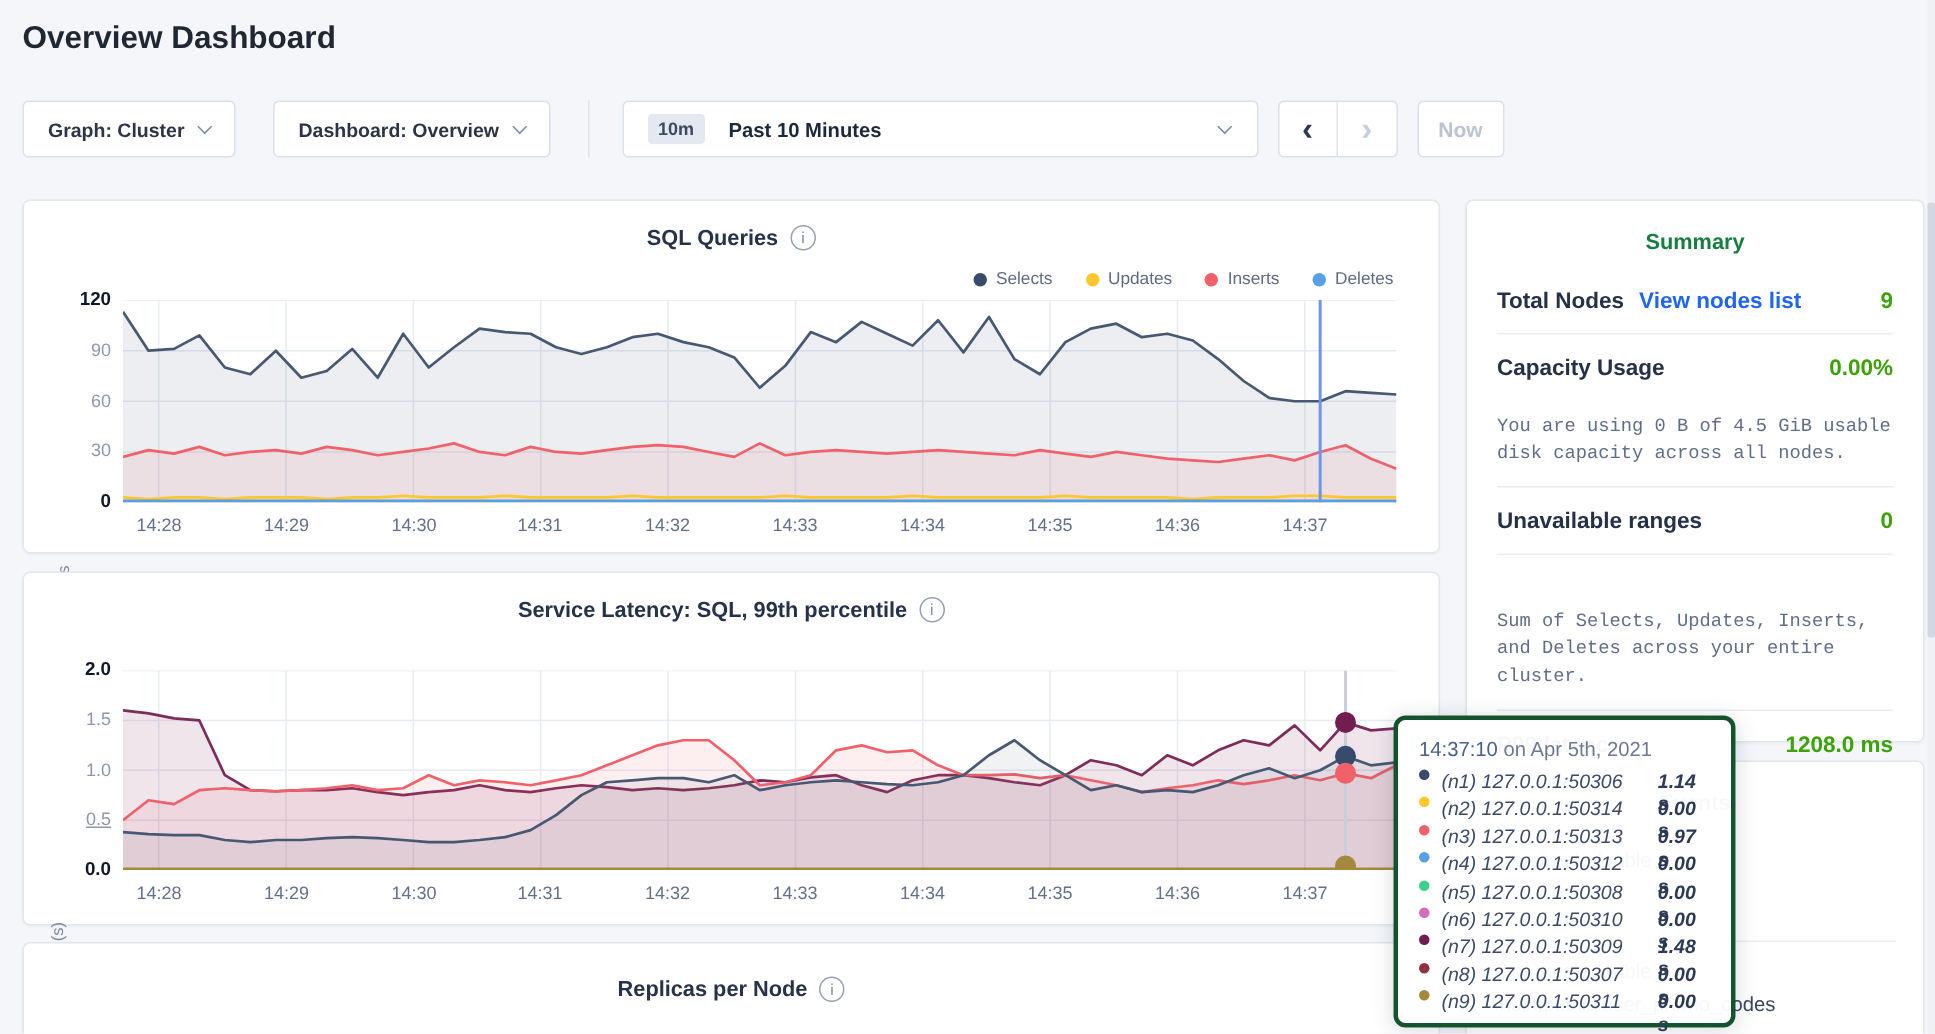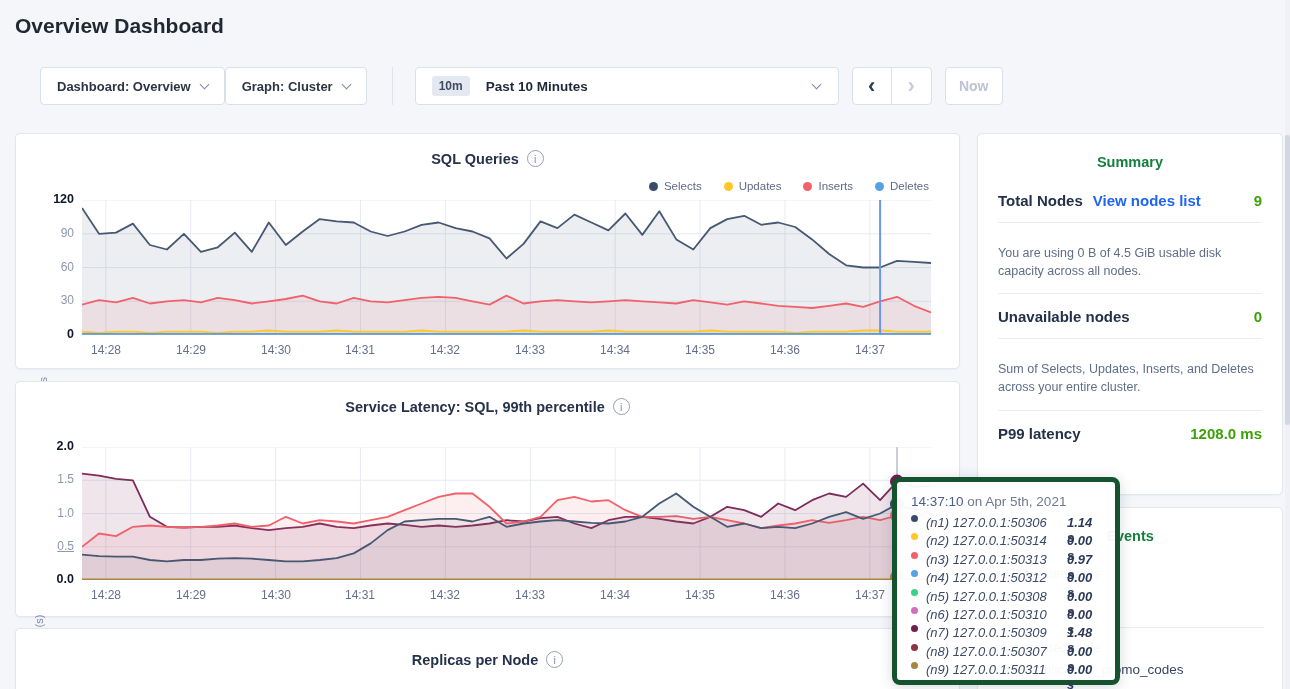--- a/index.html
+++ b/index.html
@@ -54,53 +54,53 @@
   
   #card-summary { left:977px; top:133px; width:306px; height:362px; }
   .panel-title { text-align:center; font-size:14.5px; font-weight:bold; color:#15803d; padding-top:20px; }
   .sum-rows { padding:8px 20px 0 20px; }
   .sum-row { padding:14px 0 13px 0; border-bottom:1px solid #e9edf3; }
   .sum-row:last-child { border-bottom:none; }
   .sum-main { display:flex; align-items:baseline; }
   .sum-label { font-size:15px; font-weight:bold; color:#253148; }
   .sum-link { font-size:15px; font-weight:bold; color:#2065f2; margin-left:10px; cursor:pointer; }
   .sum-value { margin-left:auto; font-size:15px; font-weight:bold; color:#3ca207; }
-  .sum-desc { font-size:12.5px; color:#606e88; line-height:1.45; margin-top:7px; }
+  .sum-desc { font-size:12.5px; color:#606e88; line-height:1.45; margin-top:21px;font-family:Liberation Mono, monospace; }
 
   #card-events { left:977px; top:507px; width:306px; height:230px; }
   .ev-items { padding:10px 18px 0 18px; }
   .ev-item { padding:9px 0; border-bottom:1px solid #e9edf3; font-size:13.5px; color:#3a4660; line-height:1.6; }
   .ev-item.tall { min-height:74px; }
 
   
-  .tooltip { position:absolute; left:892px; top:477px; width:228px; height:208px;
-    background:rgba(255,255,255,0.96); border:5px solid #14532d; border-radius:8px;
+  .tooltip { position:absolute; left:929px; top:477px; width:228px; height:208px;
+    background:rgba(255,255,255,0.96); border:3px solid #14532d; border-radius:8px;
     box-shadow:0 2px 14px rgba(40,50,70,0.18); padding:12px 14px; z-index:10; }
   .tt-title { font-size:13.5px; margin-bottom:6px; color:#707a8e; }
   .tt-time { color:#48608c; }
   .tt-row { display:flex; align-items:flex-start; height:18.4px; font-size:13px;font-style:italic; }
   .tt-dot { width:7px; height:7px; border-radius:50%; margin-right:8px; flex:none; }
   .tt-label { color:#3c4a66; width:150px; }
   .tt-value { font-weight:bold; color:#2c3a58; }
 
   .scrollbar { position:absolute; right:0; top:0; width:5px; height:689px; background:#f0f1f6; }
   .scroll-thumb { position:absolute; right:0; width:5px; top:135px; height:290px; background:#d2d7e0; border-radius:2px; }
 </style>
 </head>
 <body>
 
 <div class="page-title">Overview Dashboard</div>
 
 <div class="toolbar">
+  <div class="tb-btn">
+    <span>Graph: Cluster</span>
+    <span class="chev"></span>
+  </div>
   <div class="tb-btn gap25">
     <span>Dashboard: Overview</span>
-    <span class="chev"></span>
-  </div>
-  <div class="tb-btn">
-    <span>Graph: Cluster</span>
     <span class="chev"></span>
   </div>
   <div class="tb-sep"></div>
   <div class="tb-btn time-select">
     <span class="time-badge">10m</span>
     <span class="time-label">Past 10 Minutes</span>
     <span class="chev"></span>
   </div>
   <div class="arrow-group">
     <div class="arrow-cell prev">‹</div>
@@ -251,25 +251,30 @@
   <div class="sum-rows" id="summary-rows">
       <div class="sum-row">
        <div class="sum-main">
          <span class="sum-label">Total Nodes</span>
          <span class="sum-link">View nodes list</span>
          <span class="sum-value">9</span>
        </div>
 
      </div>
       <div class="sum-row">
+       <div class="sum-main">
+         <span class="sum-label">Capacity Usage</span>
+
+         <span class="sum-value">0.00%</span>
+       </div>
        <div class="sum-desc">You are using 0 B of 4.5 GiB usable disk capacity across all nodes.</div>
      </div>
       <div class="sum-row">
        <div class="sum-main">
-         <span class="sum-label">Unavailable nodes</span>
+         <span class="sum-label">Unavailable ranges</span>
 
          <span class="sum-value">0</span>
        </div>
 
      </div>
       <div class="sum-row">
        <div class="sum-desc">Sum of Selects, Updates, Inserts, and Deletes across your entire cluster.</div>
      </div>
       <div class="sum-row">
        <div class="sum-main">

